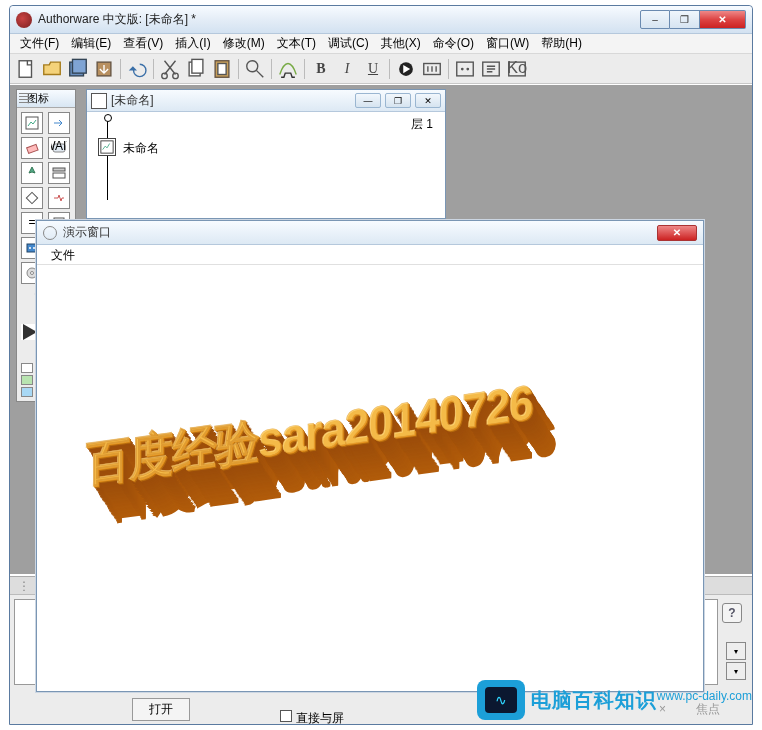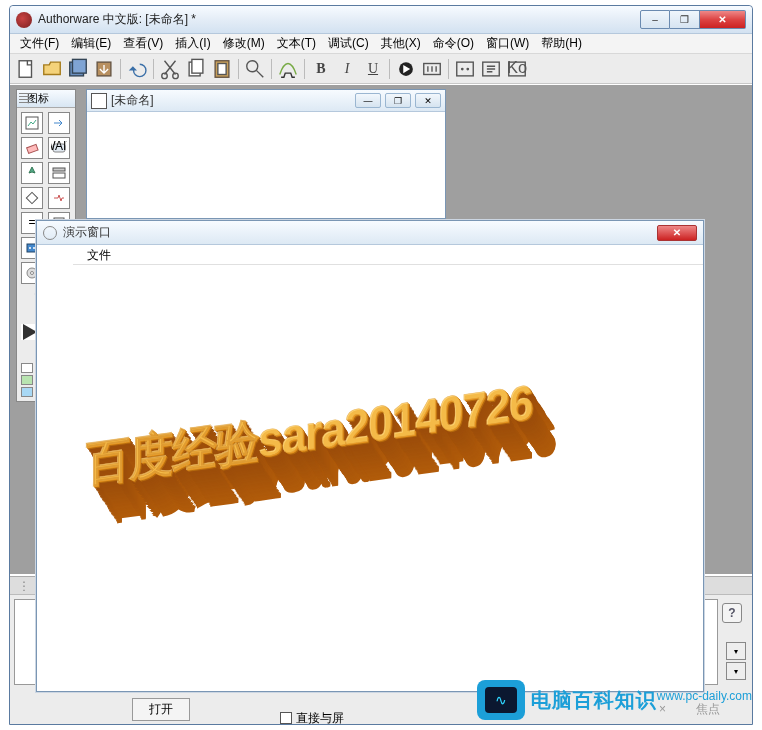--- a/index.html
+++ b/index.html
@@ -61,21 +61,21 @@
 .flow-node { position: absolute; left: 11px; top: 26px; width: 18px; height: 18px; border: 1px solid #444; background: #fff; display: flex; align-items: center; justify-content: center; }
 .flow-node svg { width: 14px; height: 14px; }
 .flow-label { position: absolute; left: 36px; top: 28px; }
 
 
 .pres-window { position: absolute; left: 36px; top: 220px; width: 668px; height: 472px; background: #fff; border: 1px solid #7a96b4; box-shadow: 0 0 0 1px #ccd6e2; z-index: 10; }
 .pres-titlebar { height: 24px; background: linear-gradient(#f7fbff, #dde9f4); border-bottom: 1px solid #b5c8dc; display: flex; align-items: center; padding: 0 6px; gap: 6px; }
 .pres-icon { width: 14px; height: 14px; border: 1px solid #888; border-radius: 50%; }
 .pres-title { flex: 1; color: #333; }
 .pres-close { width: 40px; height: 16px; border-radius: 2px; background: linear-gradient(#e88, #c22); color: #fff; display: flex; align-items: center; justify-content: center; font-size: 10px; font-weight: bold; border: 1px solid #a33; }
-.pres-menubar { height: 20px; padding: 2px 8px; border-bottom: 1px solid #e0e0e0; margin-left: 36px; }
+.pres-menubar { height: 20px; padding: 2px 8px; border-bottom: 1px solid #e0e0e0; }
 .pres-body { position: relative; height: calc(100% - 44px); background: #fff; overflow: hidden; }
 
 
 .text3d-wrap { position: absolute; left: 50px; top: 80px; width: 590px; height: 200px; }
 .text3d { position: relative; width: 100%; height: 100%; }
 .face3d { position: absolute; font-family: "SimHei", "Arial Black", sans-serif; font-size: 44px; font-weight: 900; white-space: nowrap; transform: skewY(-8deg) scaleY(1.1); letter-spacing: -1px; }
 .shadow-layer { color: #5a2e08; }
 .main-layer { color: #e8951f; text-shadow: 1px 1px 0 #b56a0e, -1px -1px 0 #f9c77a; }
 .hilite-layer { color: #ffd96b; -webkit-text-stroke: 0.5px #d8a040; }
 
@@ -83,21 +83,21 @@
 .bottom-panel { position: absolute; left: 0; right: 0; bottom: 0; height: 148px; background: #ececec; border-top: 1px solid #aaa; }
 .bp-toolbar { height: 18px; background: #ddd; border-bottom: 1px solid #bbb; display: flex; align-items: center; padding-left: 8px; gap: 6px; }
 .bp-body { height: 94px; display: flex; padding: 4px; gap: 4px; }
 .bp-white { flex: 1; background: #fff; border: 1px solid #999; }
 .bp-side { width: 26px; display: flex; flex-direction: column; gap: 4px; padding-top: 4px; }
 .bp-sq { width: 22px; height: 20px; border: 1px solid #999; background: #f0f0f0; display: flex; align-items: center; justify-content: center; }
 .bp-side-lower { position: absolute; right: 6px; bottom: 44px; display: flex; flex-direction: column; gap: 2px; }
 .bp-dd { width: 20px; height: 18px; border: 1px solid #888; background: #eee; display: flex; align-items: center; justify-content: center; font-size: 8px; }
 .bp-footer { position: absolute; left: 0; right: 0; bottom: 0; height: 30px; display: flex; align-items: center; padding: 0 32px; gap: 30px; }
 .bp-foot-btn { padding: 2px 16px; border: 1px solid #999; background: #f4f4f4; }
-.bp-check { display: flex; align-items: center; gap: 4px; margin-top: 18px; }
+.bp-check { display: flex; gap: 4px; margin-top: 18px; }
 .bp-check .box { width: 12px; height: 12px; border: 1px solid #555; background: #fff; }
 
 
 .watermark { position: absolute; right: 10px; bottom: 10px; display: flex; align-items: center; gap: 6px; z-index: 50; }
 .wm-badge { width: 48px; height: 40px; background: #1c9fd8; border-radius: 8px; display: flex; align-items: center; justify-content: center; }
 .wm-badge-inner { width: 32px; height: 26px; background: #0b1830; border-radius: 4px; display: flex; align-items: center; justify-content: center; }
 .wm-pulse { color: #2fd6ff; font-size: 14px; }
 .wm-text { display: flex; line-height: 1; }
 .wm-cn { font-size: 20px; font-weight: bold; color: #1c9fd8; font-family: "Microsoft YaHei"; letter-spacing: 1px; }
 .wm-en { font-size: 12px; color: #1c9fd8; }
@@ -336,20 +336,32 @@
       </div>
     </div>
 
     <div class="doc-window">
       <div class="doc-titlebar">
         <div class="doc-icon"></div>
         <div class="doc-title">[未命名]</div>
         <div class="doc-winbtn">—</div>
         <div class="doc-winbtn">❐</div>
         <div class="doc-winbtn">✕</div>
+      </div>
+      <div class="doc-body">
+        <div class="doc-layer">层 1</div>
+        <div class="flowline"></div>
+        <div class="flow-handle"></div>
+        <div class="flow-node">
+          <svg viewBox="0 0 16 16">
+              <rect x="1" y="1" width="14" height="14" fill="#fff" stroke="#333"></rect>
+              <path d="M3 11l3-4 2 2 3-5" fill="none" stroke="#4a8"></path>
+            </svg>
+        </div>
+        <div class="flow-label">未命名</div>
       </div>
     </div>
 
   </div>
 
   <div class="bottom-panel">
     <div class="bp-toolbar">
       <span style="color:#888">⋮⋮</span>
       <span style="border:1px solid #aaa; padding:0 3px; font-size:9px;">▾</span>
     </div>

